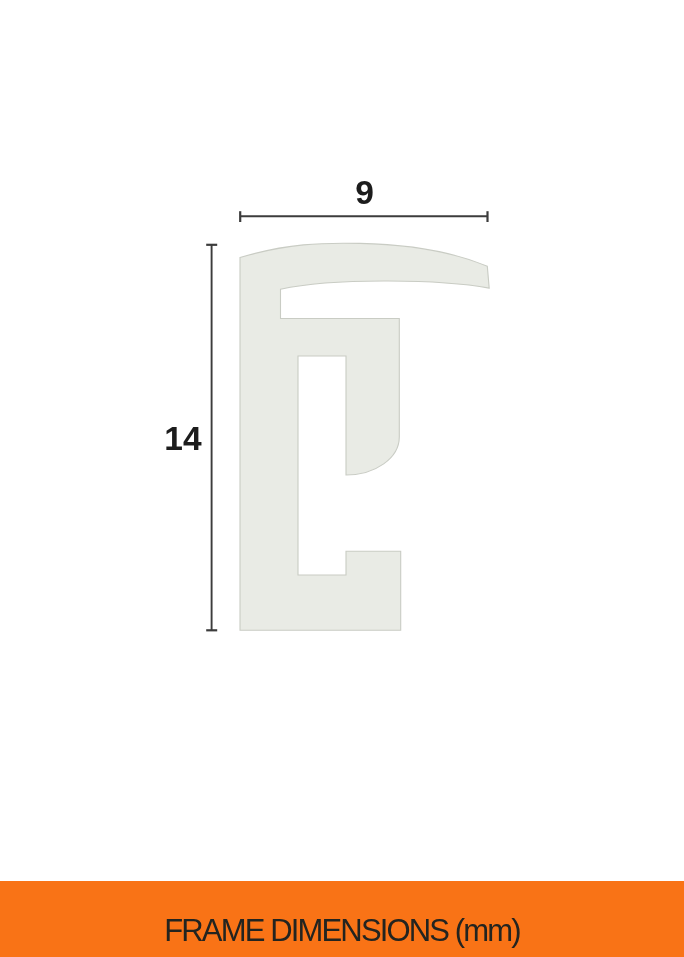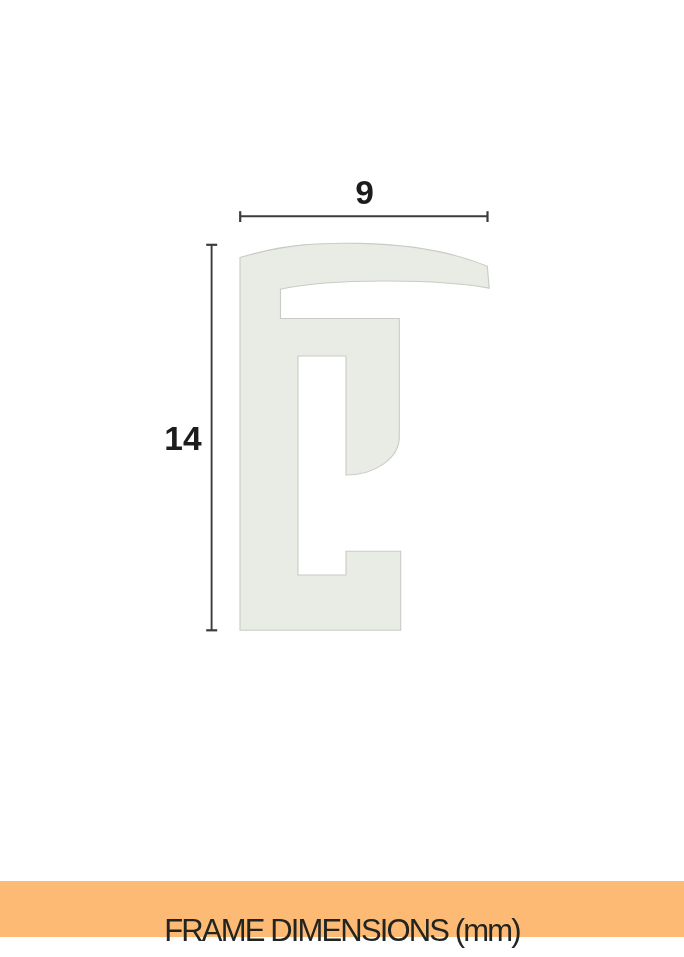--- a/index.html
+++ b/index.html
@@ -1,17 +1,17 @@
 <!DOCTYPE html>
 <html><head>
 <meta charset="utf-8">
 <style>
   html,body{margin:0;padding:0;background:#ffffff;width:684px;height:957px;overflow:hidden;}
   body{font-family:"Liberation Sans", sans-serif;position:relative;}
-  .caption{position:absolute;left:0;top:881px;width:684px;height:56px;background:#fdba74;}
+  .caption{position:absolute;left:0;top:881px;width:684px;height:76px;background:#f97316;}
   .caption span{position:absolute;left:0;top:0;width:100%;text-align:center;
     font-size:31px;color:#232420;letter-spacing:-1.85px;line-height:99px;}
 </style>
 </head>
 <body>
 
 <svg width="684" height="957" viewBox="0 0 684 957" xmlns="http://www.w3.org/2000/svg" style="position:absolute;left:0;top:0;">
 
   <path d="M 240,257.5
            C 287,243.5 322,242.5 360,243.4

